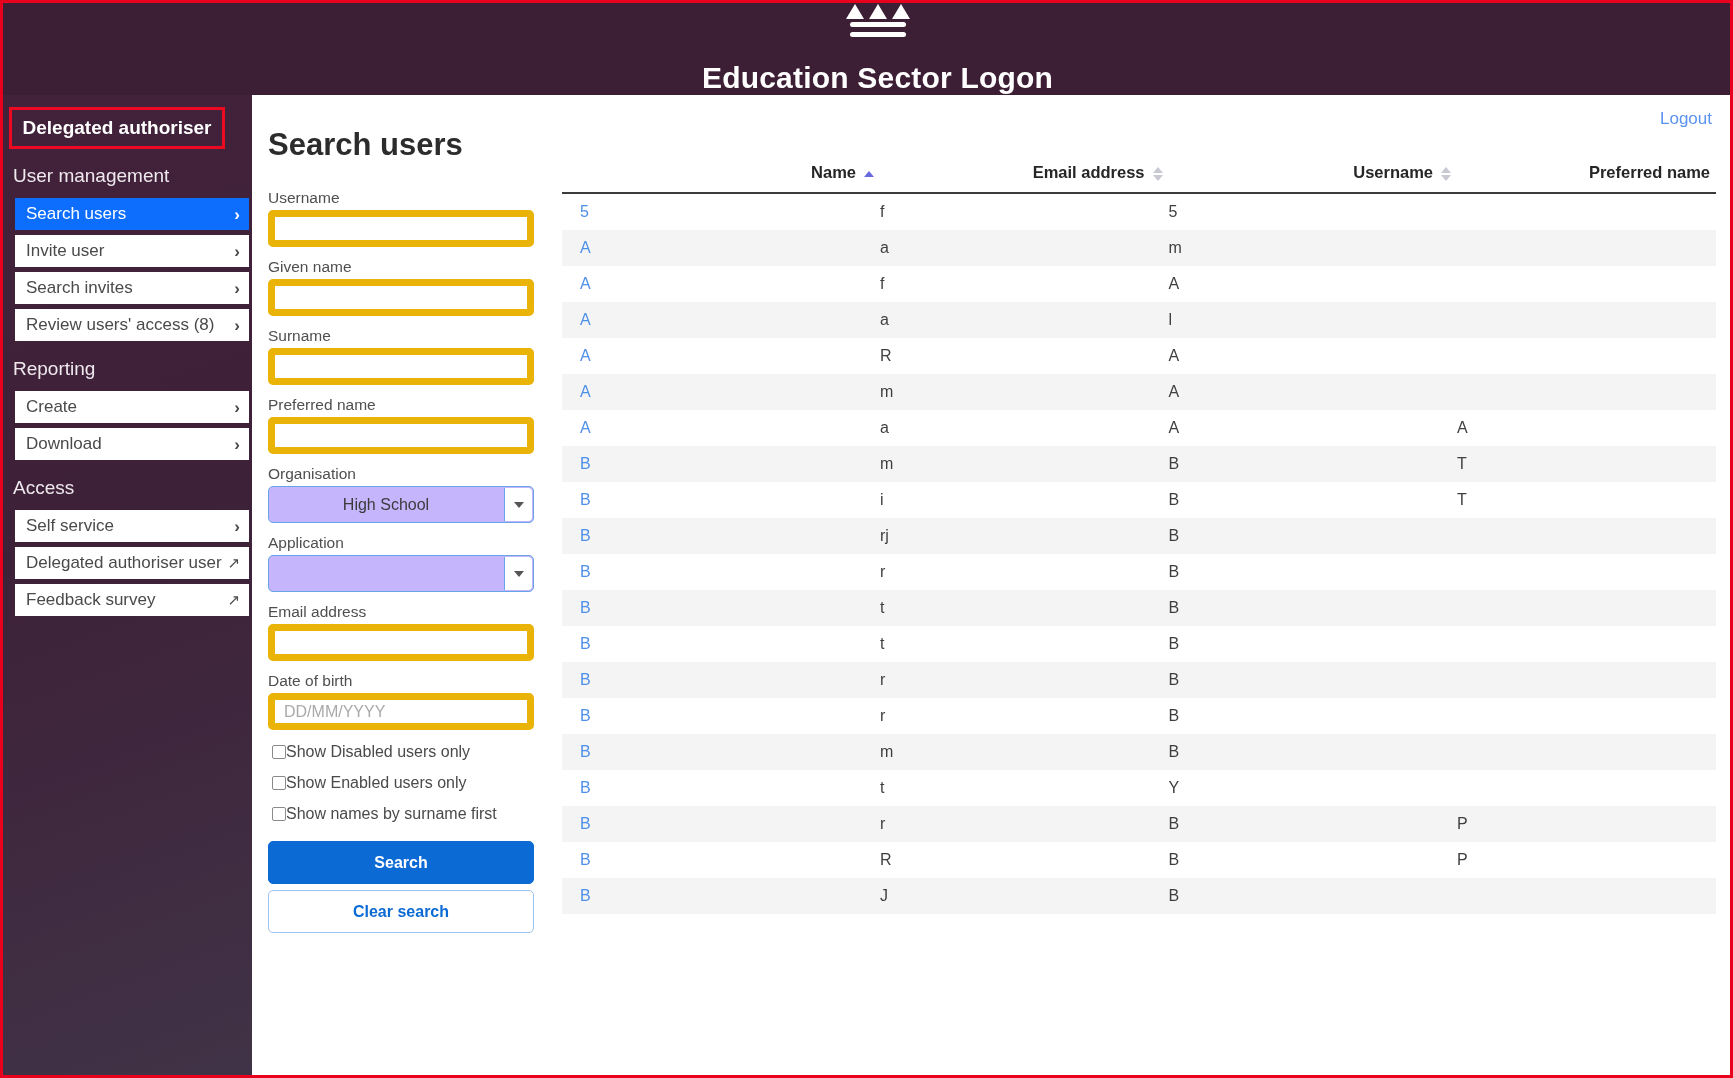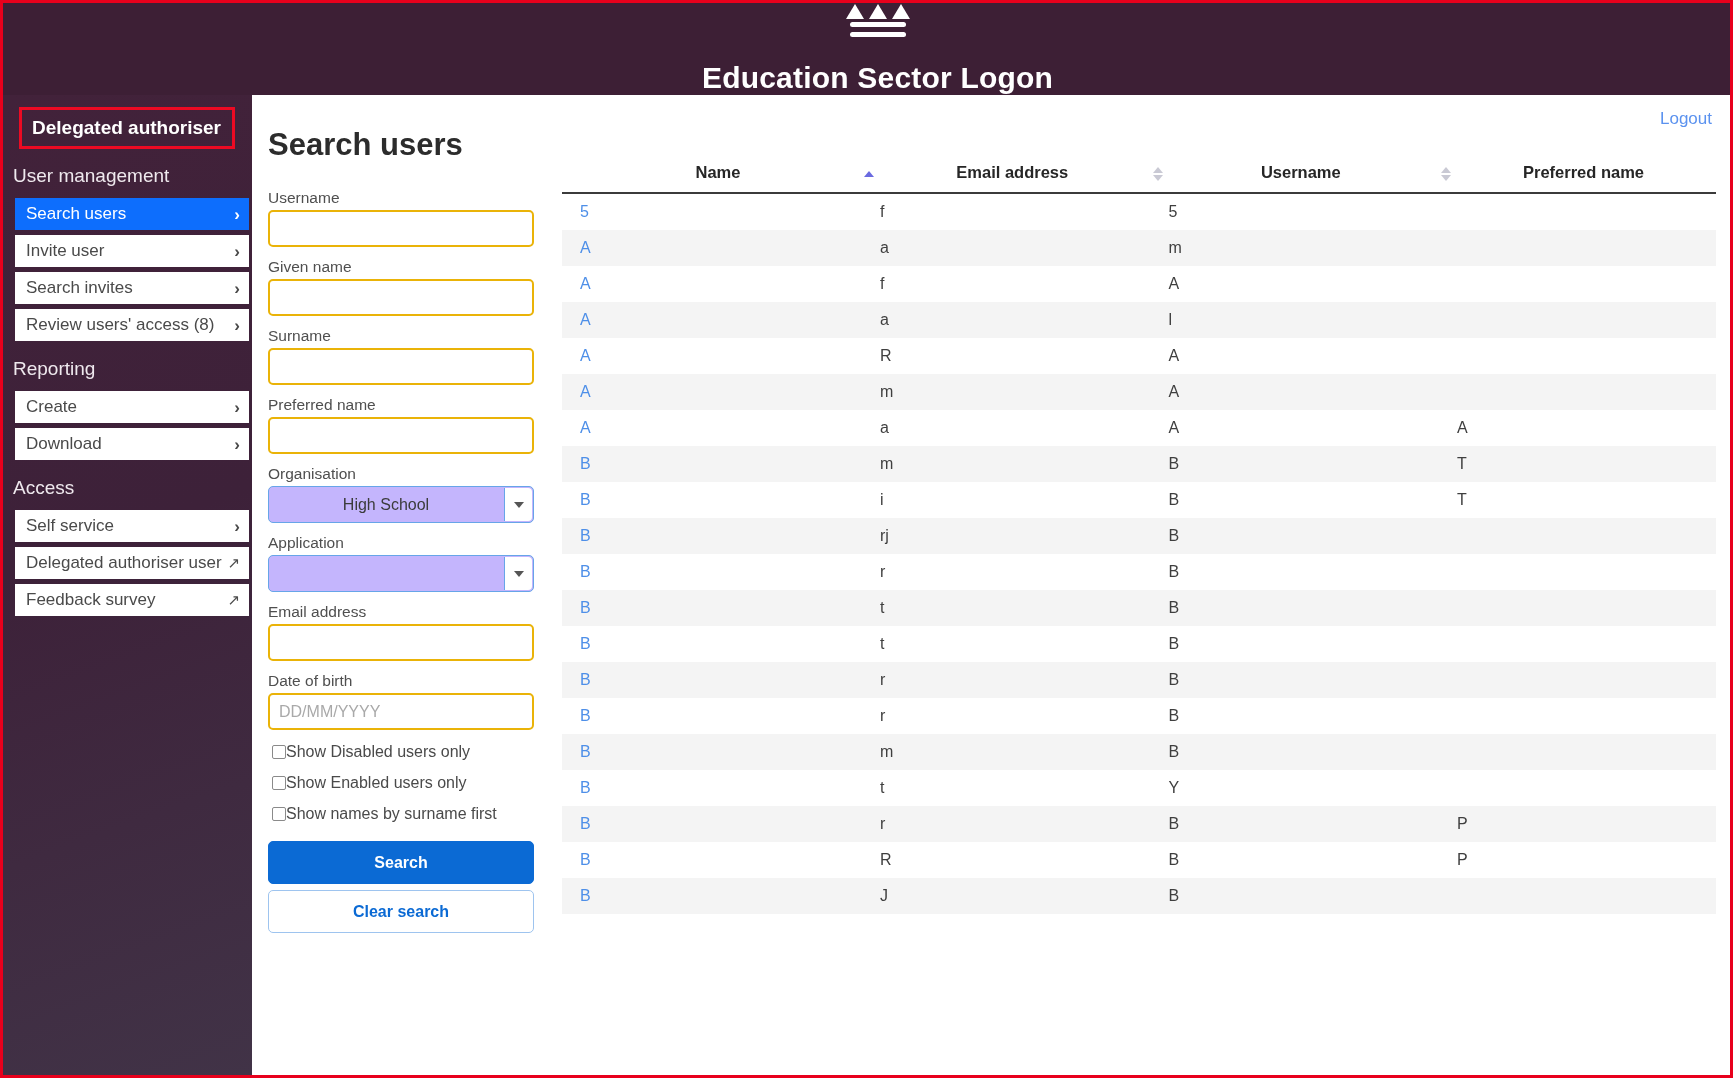--- a/index.html
+++ b/index.html
@@ -62,28 +62,29 @@
   
   .sidebar {
     width: 249px;
     flex: 0 0 249px;
     background: linear-gradient(160deg, #42223a 0%, #3d2139 45%, #413347 100%);
     padding-top: 6px;
     position: relative;
   }
   .side-role {
     position: relative;
-    margin: 6px 6px 4px 16px;
+    margin: 6px 6px 4px 6px;
     padding: 7px 10px;
     color: #ffffff;
     font-size: 19px;
     font-weight: bold;
     border: 3px solid #ec0a23;
     display: inline-block;
     width: calc(100% - 33px);
+    text-align: center;
   }
   .side-group {
     color: #efe9ee;
     font-size: 19px;
     padding: 12px 10px 11px 10px;
     font-weight: normal;
   }
   .side-item {
     margin: 0 3px 5px 12px;
     background: #ffffff;
@@ -139,21 +140,21 @@
   .field { margin-bottom: 11px; }
   .field-label {
     display: block;
     font-size: 15.5px;
     color: #4f4f4f;
     margin-bottom: 3px;
   }
   .field-input {
     width: 100%;
     height: 37px;
-    border: 2px solid #eab308;
+    border: 7px solid #eab308;
     border-radius: 5px;
     font-size: 16px;
     padding: 0 9px;
     color: #333;
     font-family: "Liberation Sans", sans-serif;
     outline: none;
     background: #fff;
   }
   .field-input::placeholder { color: #a9a9a9; }
   .select-wrap {
@@ -225,21 +226,21 @@
     display: flex;
     flex-direction: column;
     min-width: 0;
   }
   table.users {
     width: 100%;
     border-collapse: collapse;
     table-layout: fixed;
   }
   table.users th {
-    text-align: center;
+    text-align: right;
     font-size: 16.5px;
     font-weight: bold;
     color: #262626;
     padding: 8px 6px 10px 18px;
     border-bottom: 2px solid #3b3b3b;
     position: relative;
     cursor: pointer;
     white-space: nowrap;
   }
   .sort-ind {

